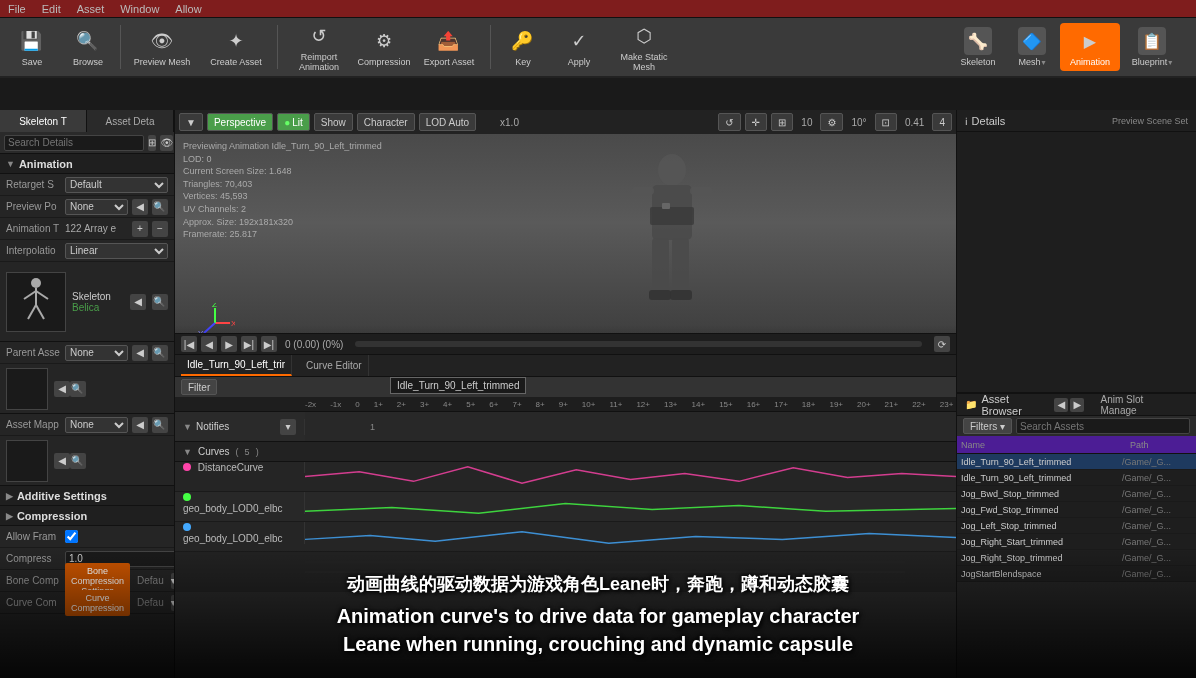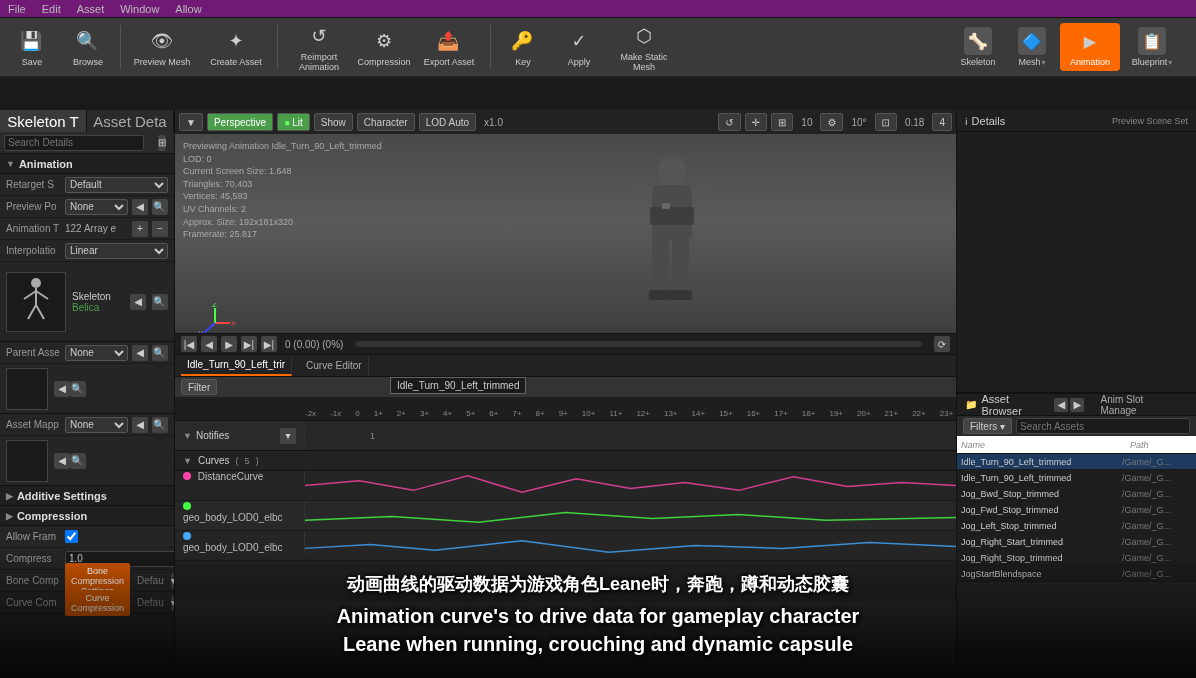--- a/index.html
+++ b/index.html
@@ -10,21 +10,21 @@
       background: #1a1a1a;
       font-family: 'Segoe UI', Arial, sans-serif;
       font-size: 11px;
       color: #ccc;
       position: relative;
     }
 
     
     .menu-bar {
       height: 18px;
-      background: #701a75;
+      background: #7f1d1d;
       display: flex;
       align-items: center;
       padding: 0 8px;
       gap: 16px;
       border-bottom: 1px solid #111;
     }
     .menu-bar span {
       font-size: 11px;
       color: #bbb;
       cursor: pointer;
@@ -89,21 +89,21 @@
     .left-panel-tabs {
       display: flex;
       height: 22px;
       background: #2a2a2a;
     }
     .left-panel-tab {
       flex: 1;
       display: flex;
       align-items: center;
       justify-content: center;
-      font-size: 15px;
+      font-size: 10px;
       color: #aaa;
       cursor: pointer;
       border-right: 1px solid #111;
     }
     .left-panel-tab.active { color: #fff; background: #3a3a3a; }
     .panel-header {
       height: 20px;
       display: flex;
       align-items: center;
       background: #1f1f1f;
@@ -344,21 +344,21 @@
     }
     .curve-canvas {
       flex: 1;
       height: 100%;
       position: relative;
       overflow: hidden;
     }
 
     
     .ruler {
-      height: 24px;
+      height: 15px;
       background: #1e1e1e;
       display: flex;
       align-items: flex-end;
       padding: 0 0 2px 130px;
       overflow: hidden;
       border-bottom: 1px solid #111;
       font-size: 8px;
       color: #888;
     }
     .ruler-tick {
@@ -457,23 +457,22 @@
       padding: 0 3px;
       border-radius: 2px;
     }
     .asset-list {
       overflow-y: auto;
       background: #1e1e1e;
     }
     .asset-list-header {
       display: flex;
       height: 18px;
-      background: #ffffff;
+      background: #4c1d95;
       border-bottom: 1px solid #111;
-      font-style: italic;
     }
     .asset-col-header {
       font-size: 9px;
       color: #888;
       padding: 0 4px;
       display: flex;
       align-items: center;
     }
     .asset-row {
       display: flex;
@@ -683,21 +682,21 @@
     </div>
   </div>
 </div>
 
 <div class="left-panel">
   <div class="left-panel-tabs">
     <div class="left-panel-tab active">Skeleton T</div>
     <div class="left-panel-tab">Asset Deta</div>
   </div>
 
-  <div style="display:flex;height:22px;align-items:center;padding:0 4px;gap:14px;background:#2a2a2a;border-bottom:1px solid #111;">
+  <div style="display:flex;height:22px;align-items:center;padding:0 4px;gap:4px;background:#2a2a2a;border-bottom:1px solid #111;">
     <input class="panel-input" style="flex: 1 1 0%;" placeholder="Search Details">
     <button class="panel-btn-small">⊞</button>
     <button class="panel-btn-small">👁</button>
   </div>
 
   <div class="panel-header">
     <span class="chevron">▼</span>
     <span>Animation</span>
   </div>
   <div class="panel-row">
@@ -810,30 +809,30 @@
   <div class="viewport-toolbar">
     <button class="vp-btn">▼</button>
     <button class="vp-btn active">Perspective</button>
     <button class="vp-btn active">
       <span style="color:#6f6;">●</span>
       <span>Lit</span>
     </button>
     <button class="vp-btn">Show</button>
     <button class="vp-btn">Character</button>
     <button class="vp-btn">LOD Auto</button>
-    <span style="margin-left:4px;font-size:10px;color:#aaa;">x1.0</span>
+    <span style="margin-left:20px;font-size:10px;color:#aaa;">x1.0</span>
     <div style="flex:1;"></div>
     <button class="vp-btn">↺</button>
     <button class="vp-btn">✛</button>
     <button class="vp-btn">⊞</button>
     <span style="font-size:10px;color:#aaa;padding:0 4px;">10</span>
     <button class="vp-btn">⚙</button>
     <span style="font-size:10px;color:#aaa;padding:0 4px;">10°</span>
     <button class="vp-btn">⊡</button>
-    <span style="font-size:10px;color:#aaa;padding:0 4px;">0.18</span>
+    <span style="font-size:10px;color:#aaa;padding:0 4px;">0.41</span>
     <button class="vp-btn">4</button>
   </div>
   <div class="viewport-content">
     <div class="viewport-info">
       <div>Previewing Animation Idle_Turn_90_Left_trimmed</div>
       <div>LOD: 0</div>
       <div>Current Screen Size: 1.648</div>
       <div>Triangles: 70,403</div>
       <div>Vertices: 45,593</div>
       <div>UV Channels: 2</div>

